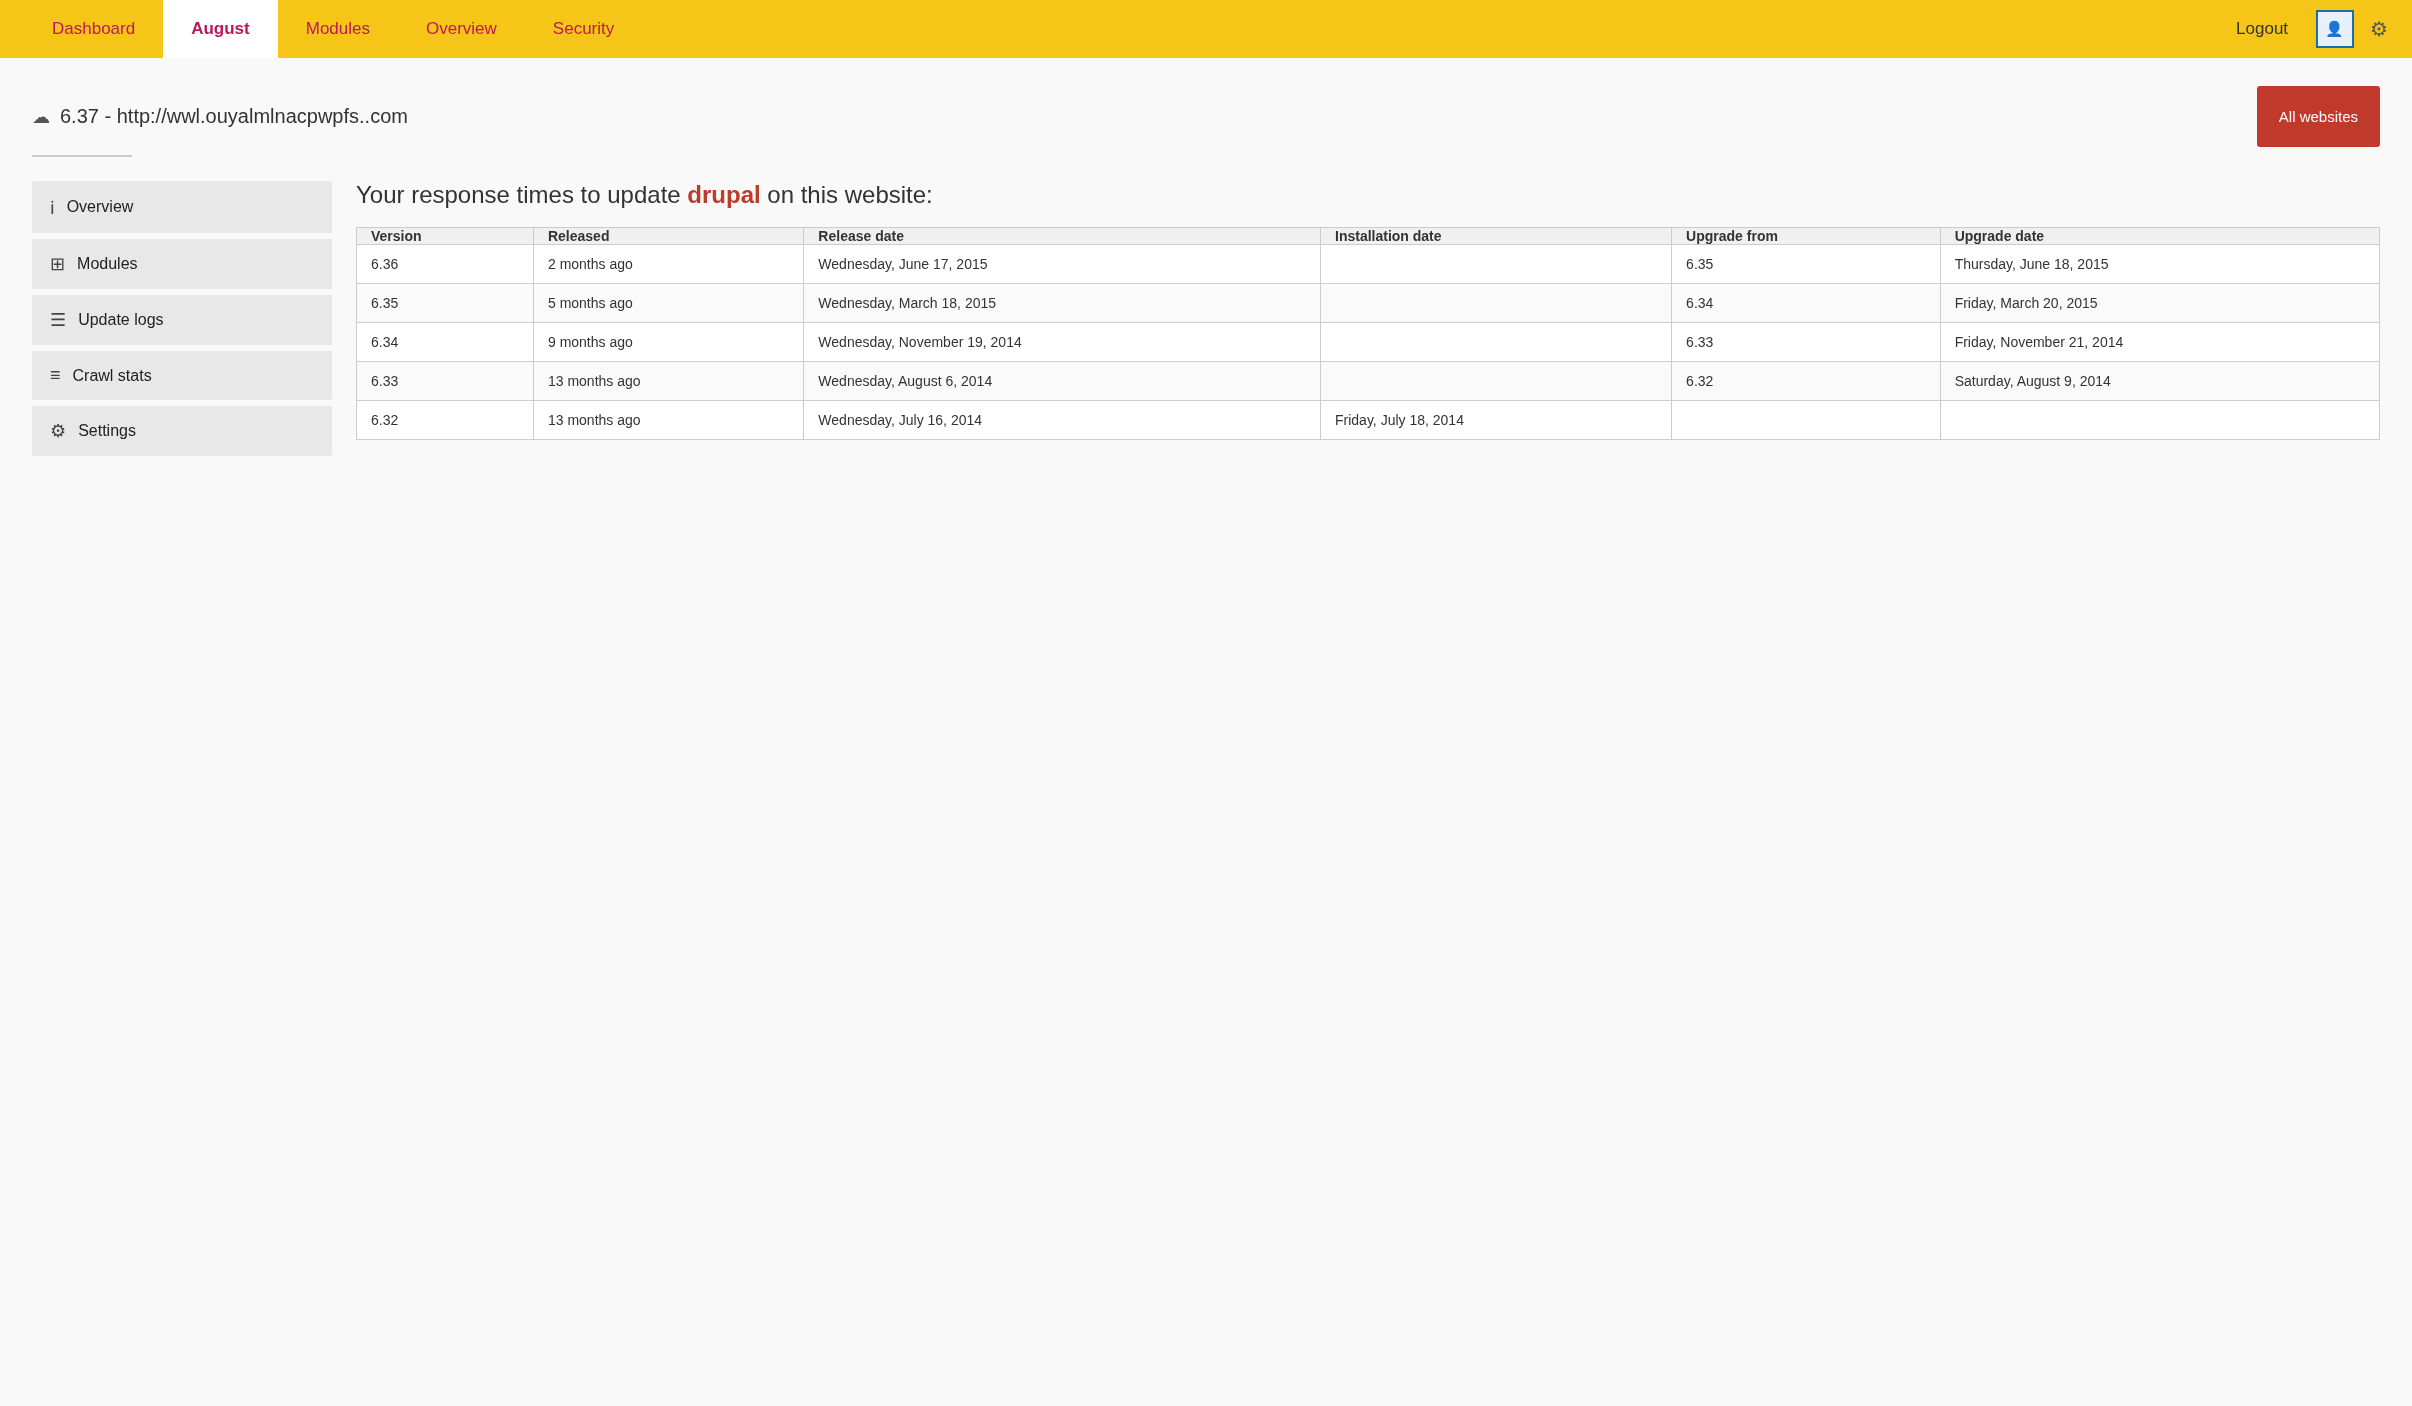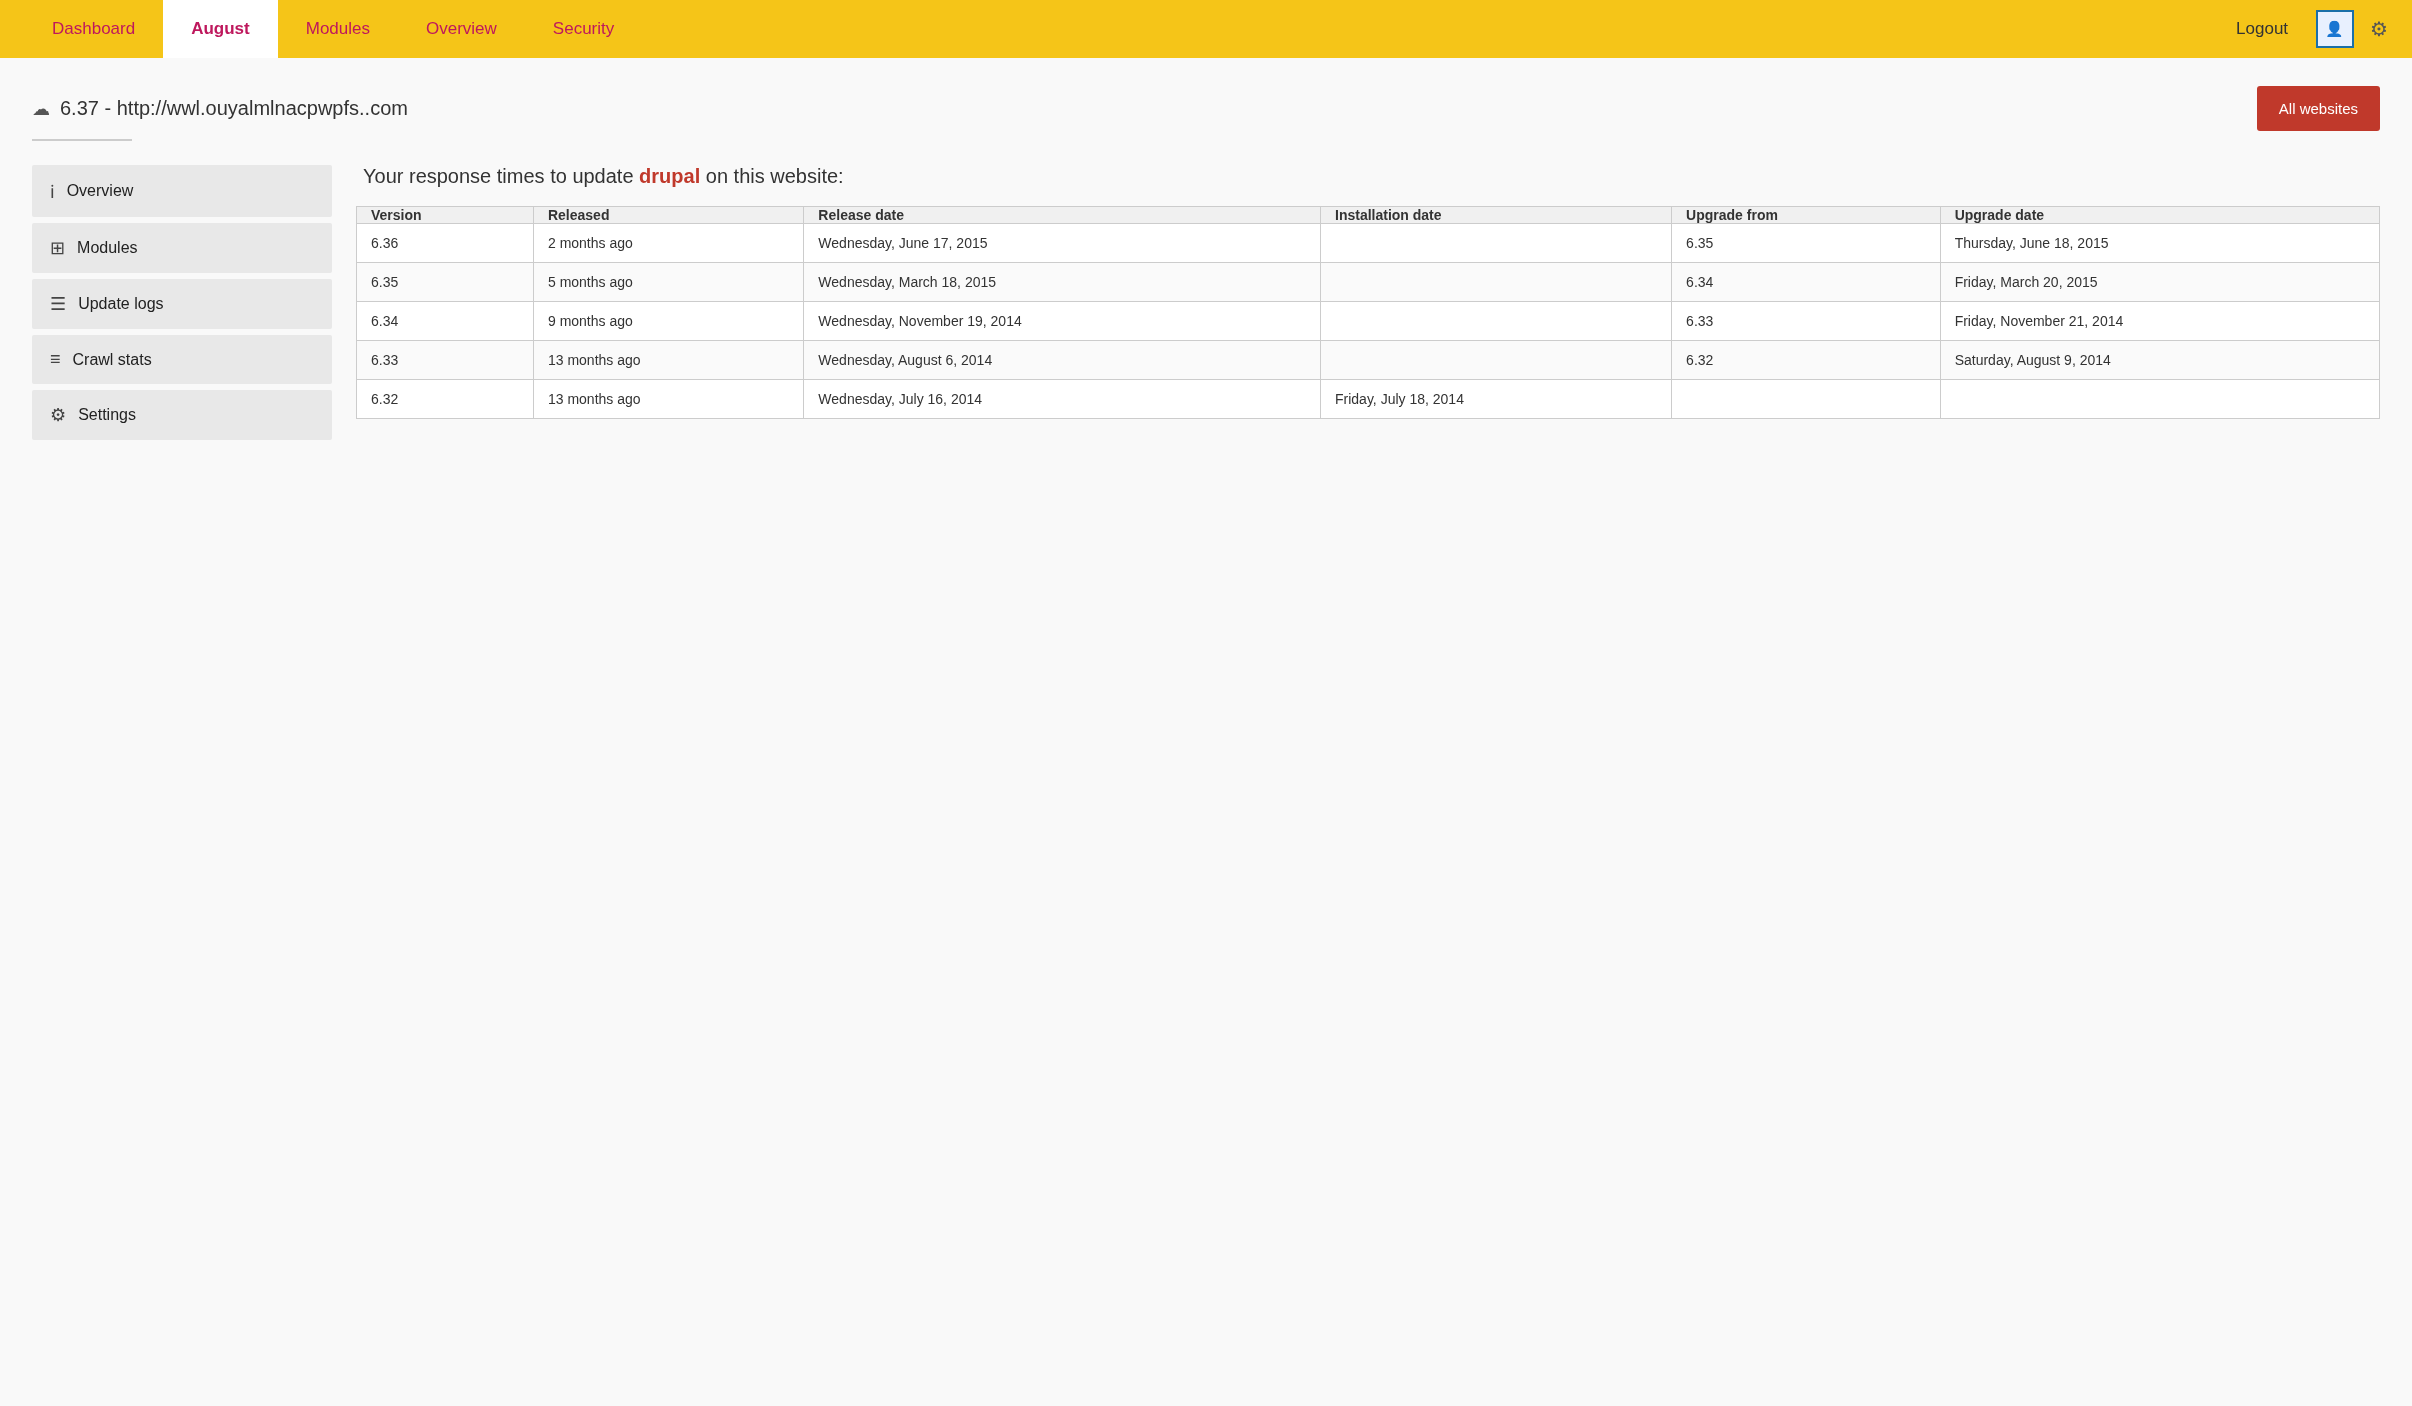--- a/index.html
+++ b/index.html
@@ -48,21 +48,21 @@
     .page { padding: 28px 32px; }
 
     
     .site-header { display: flex; align-items: center; justify-content: space-between; margin-bottom: 8px; }
     .site-title { font-size: 20px; color: #333; display: flex; align-items: center; gap: 10px; }
     .site-icon { font-size: 18px; color: #555; }
     .all-websites-btn {
       background: #c0392b;
       color: #fff;
       border: none;
-      padding: 14px 22px;
+      padding: 22px 22px;
       font-size: 15px;
       border-radius: 3px;
       cursor: pointer;
     }
     .divider { border: none; border-top: 2px solid #ccc; width: 100px; margin: 6px 0 24px 0; }
 
     
     .content-layout { display: flex; gap: 24px; }
 
     
@@ -75,21 +75,21 @@
       gap: 12px;
       font-size: 16px;
       cursor: pointer;
       border-radius: 2px;
       color: #222;
     }
     .sidebar-icon { font-size: 18px; color: #444; }
 
     
     .main-content { flex: 1; }
-    .section-title { font-size: 20px; margin-bottom: 18px; color: #333; margin-left: 7px; }
+    .section-title { font-size: 24px; margin-bottom: 18px; color: #333; }
     .drupal-highlight { color: #c0392b; font-weight: bold; }
 
     
     .data-table { width: 100%; border-collapse: collapse; border: 1px solid #ccc; }
     .data-table th {
       background: #f0f0f0;
       padding: 0 14px;
       text-align: left;
       font-weight: 600;
       font-size: 14px;

